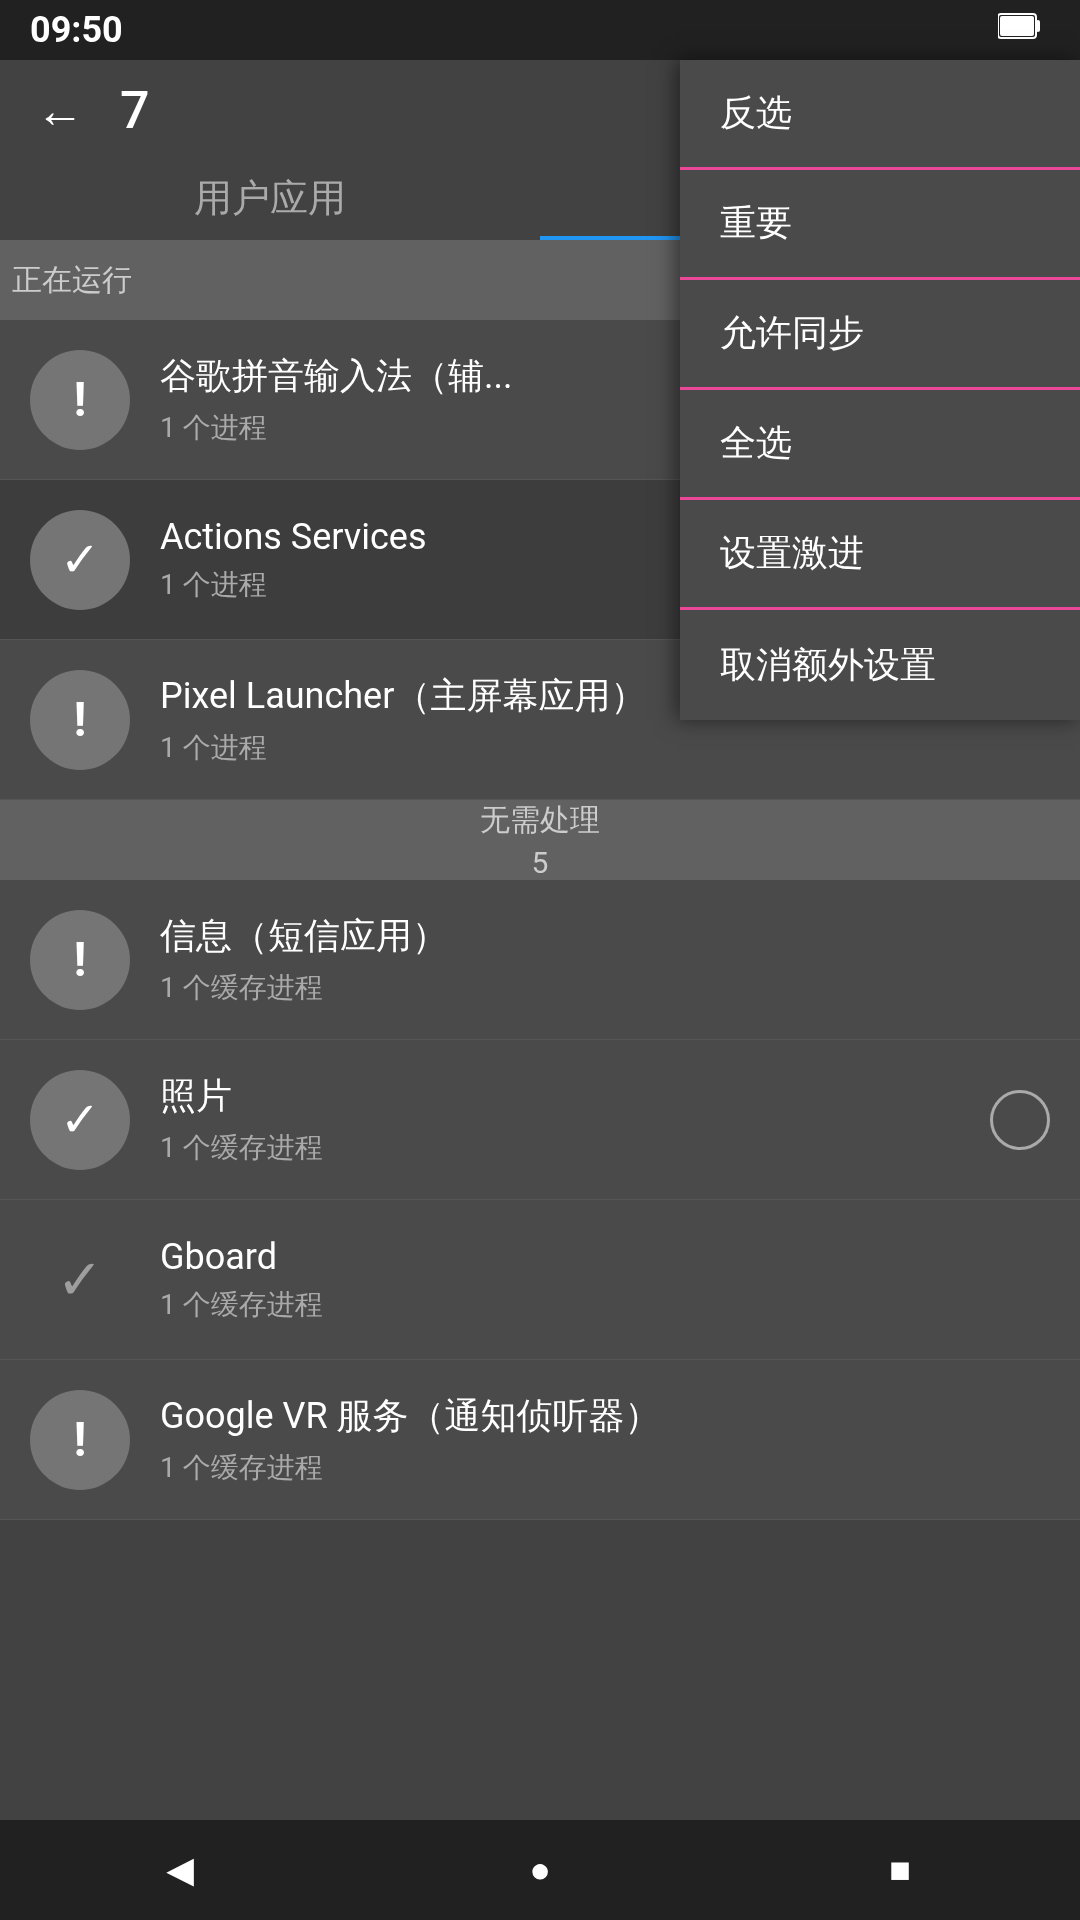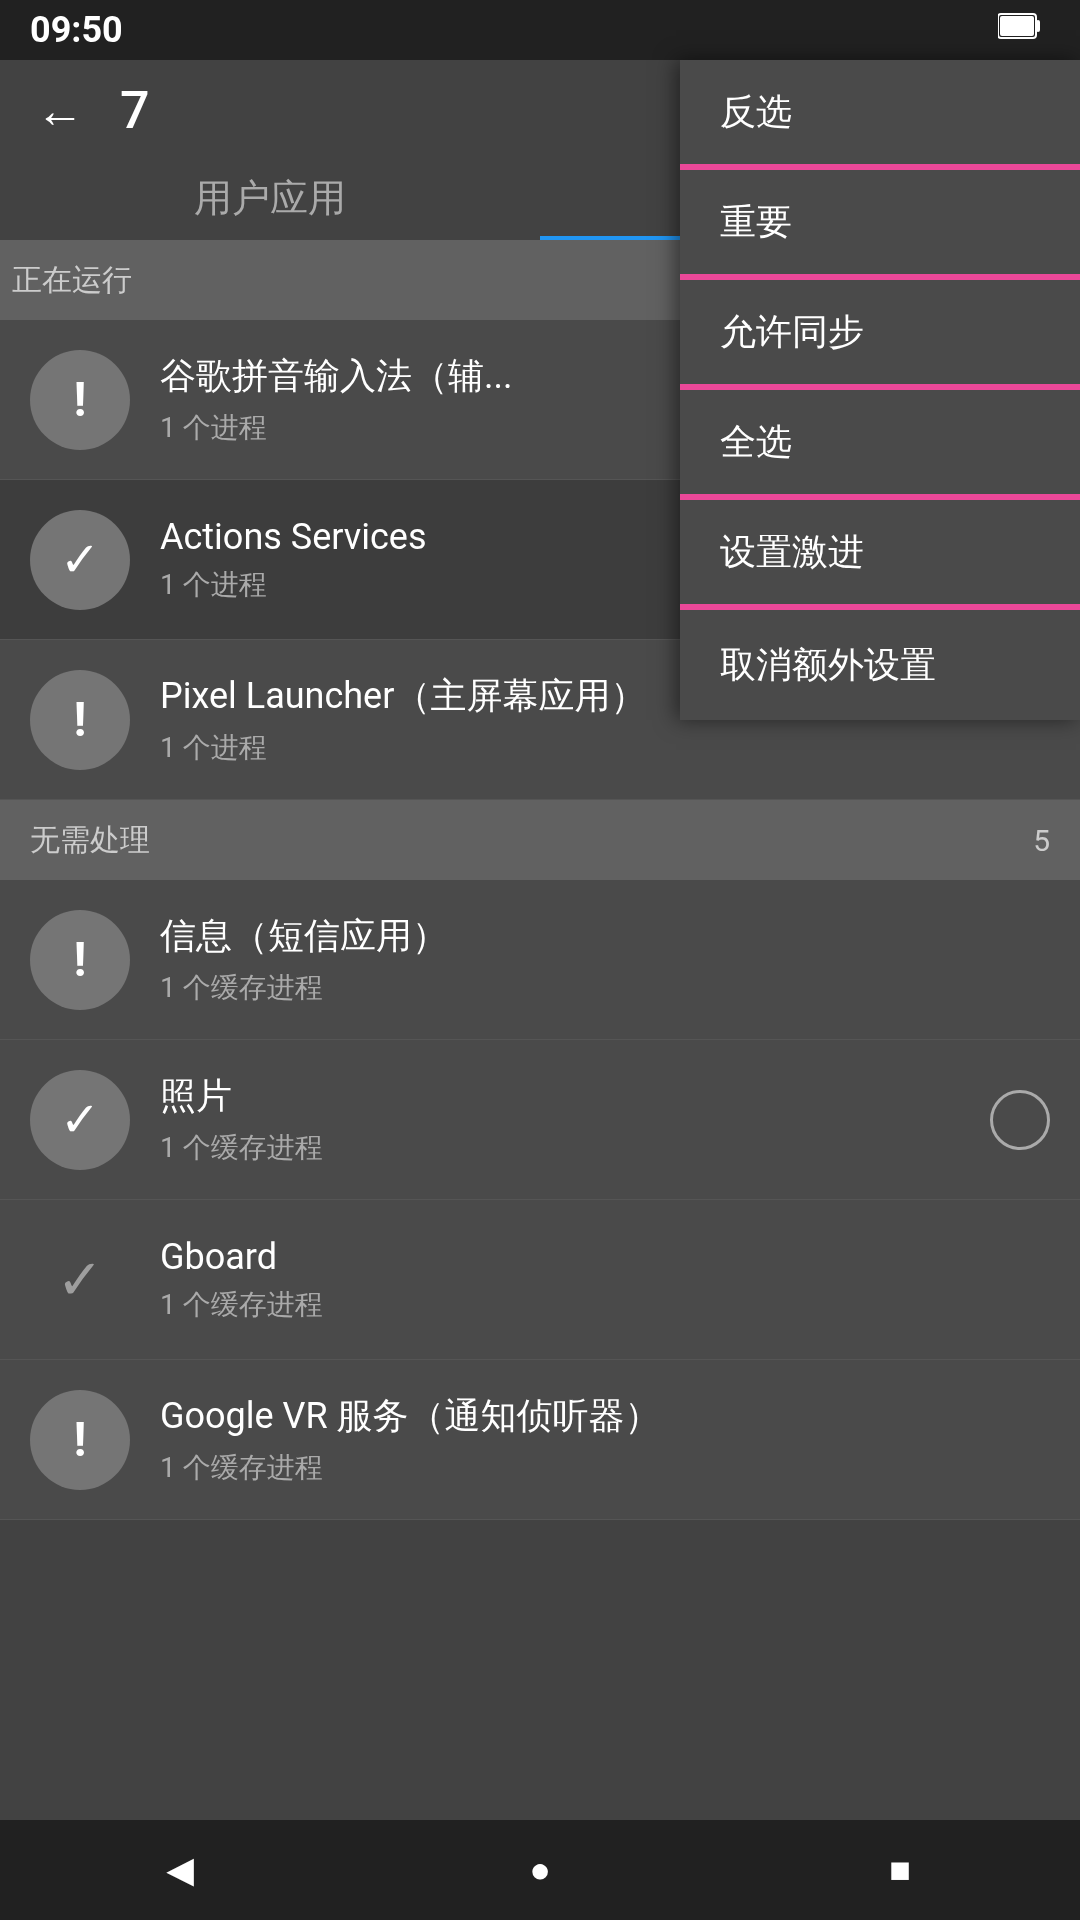--- a/index.html
+++ b/index.html
@@ -185,20 +185,21 @@
 
     
     .section-header-2 {
       width: 100%;
       height: 80px;
       background: #616161;
       display: flex;
       align-items: center;
       padding: 0 30px;
       justify-content: space-between;
+      flex-direction: column;
     }
 
     
     .nav-bar {
       position: absolute;
       bottom: 0;
       width: 100%;
       height: 100px;
       background: #212121;
       display: flex;
@@ -226,21 +227,21 @@
     }
     .context-menu-item {
       width: 100%;
       height: 110px;
       display: flex;
       align-items: center;
       padding: 0 40px;
       font-size: 36px;
       color: #ffffff;
       cursor: pointer;
-      border-bottom: 6px solid #ec4899;
+      border-bottom: 3px solid #ec4899;
     }
     .context-menu-item:last-child {
       border-bottom: none;
     }
   </style>
 </head>
 <body>
 
 <div class="status-bar">
   <span class="status-time">09:50</span>

